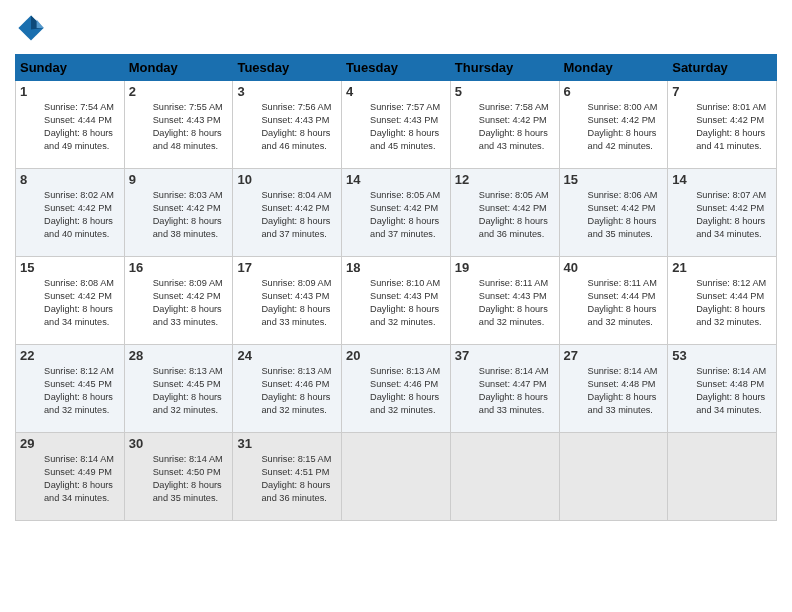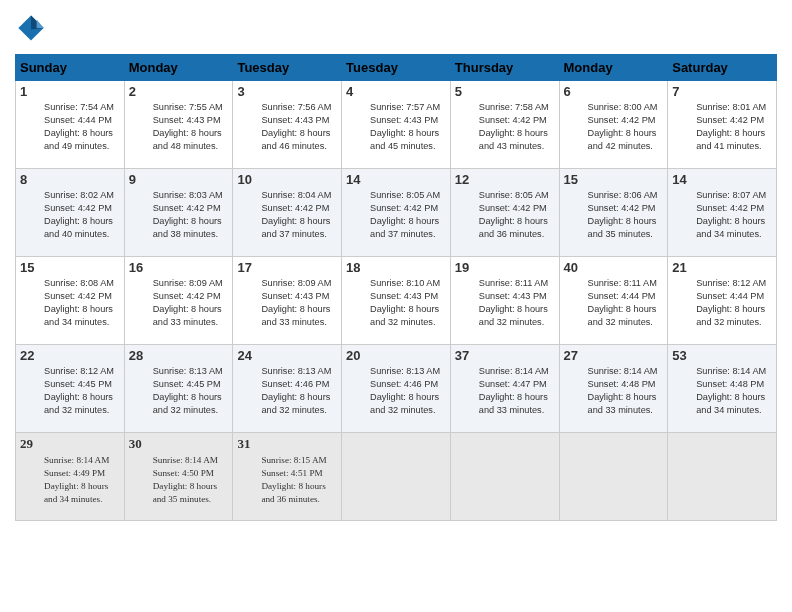--- a/index.html
+++ b/index.html
@@ -75,21 +75,20 @@
       color: #333;
       width: calc(100% / 7);
       height: 88px;
       background: #fff;
     }
     .calendar tr:nth-child(even) td {
       background: #f0f4f8;
     }
     .calendar tr:last-child td {
       background: #e8e8e8;
-      font-family: Liberation Serif, serif;
     }
     .day-number {
       font-size: 13px;
       font-weight: bold;
       color: #333;
       display: block;
       margin-bottom: 2px;
     }
     .cell-content {
       font-size: 9.2px;

